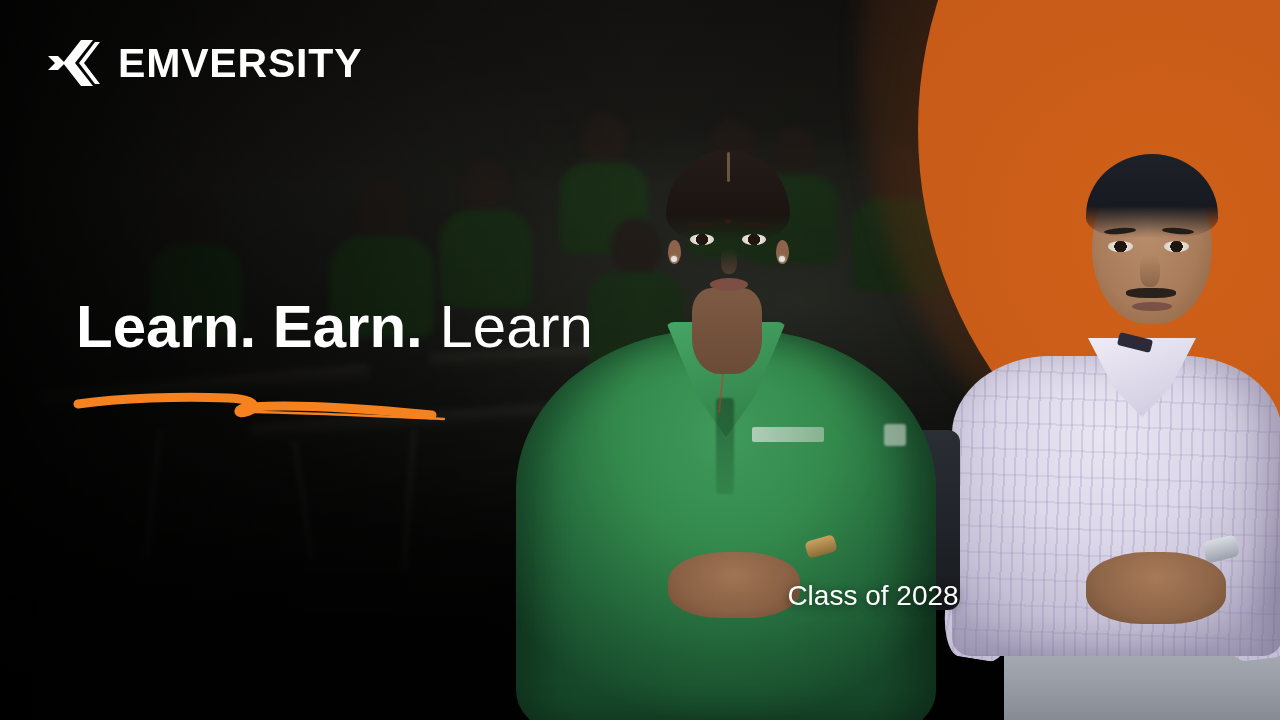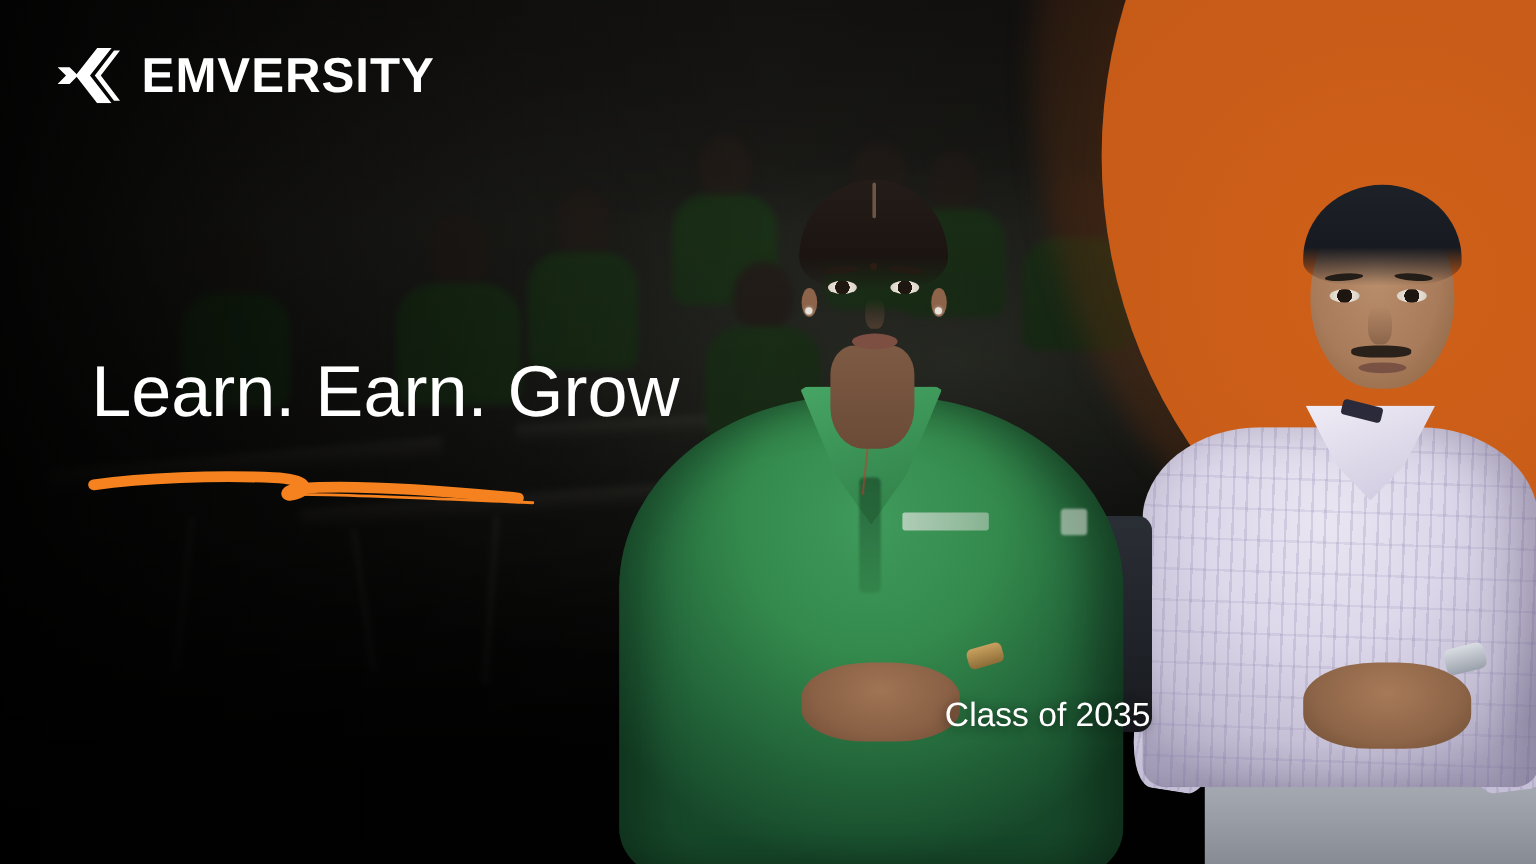--- a/index.html
+++ b/index.html
@@ -421,21 +421,21 @@
 
   
   .headline {
     position: absolute;
     left: 76px; top: 297px;
     font-size: 60px;
     line-height: 1;
     color: #ffffff;
     white-space: nowrap;
   }
-  .headline .strong { font-weight: 400; }
+  .headline .strong { font-weight: 700; }
   .headline .light  { font-weight: 300; }
   .squiggle {
     position: absolute;
     left: 60px; top: 382px;
     width: 400px; height: 50px;
   }
 
   
   .namecard {
     position: absolute;
@@ -566,25 +566,25 @@
   <div class="logo">
     <svg class="logo-mark" viewBox="0 0 52 46" aria-hidden="true">
       <path d="M0 16 L10 16 L17 23 L10 30 L0 30 L7 23 Z" fill="#ffffff"></path>
       <path d="M33 0 L45 0 L27 23 L45 46 L33 46 L15 23 Z" fill="#ffffff"></path>
       <path d="M47 2 L52 2 L36 23 L52 44 L47 44 L31 23 Z" fill="#ffffff"></path>
     </svg>
     <span class="logo-word">EMVERSITY</span>
   </div>
 
   <div class="headline">
-    <span class="strong">Learn. Earn.</span><span class="light"> Grow</span>
+    <span class="strong">Learn. Earn.</span><span class="light"> Learn</span>
   </div>
 
   <svg class="squiggle" viewBox="0 0 400 50" aria-hidden="true">
     <path d="M18 22 C 60 16, 120 14, 168 16 C 196 17, 200 26, 186 30 C 176 33, 176 26, 190 25 C 230 22, 300 26, 372 33" fill="none" stroke="#f5821f" stroke-width="9" stroke-linecap="round"></path>
     <path d="M186 30 C 230 30, 310 34, 384 37" fill="none" stroke="#f5821f" stroke-width="2.4" stroke-linecap="round"></path>
   </svg>
 
   <div class="namecard">
-    <div class="cls">Class of 2035</div>
+    <div class="cls">Class of 2028</div>
   </div>
 
 </div>
 
 </body></html>

